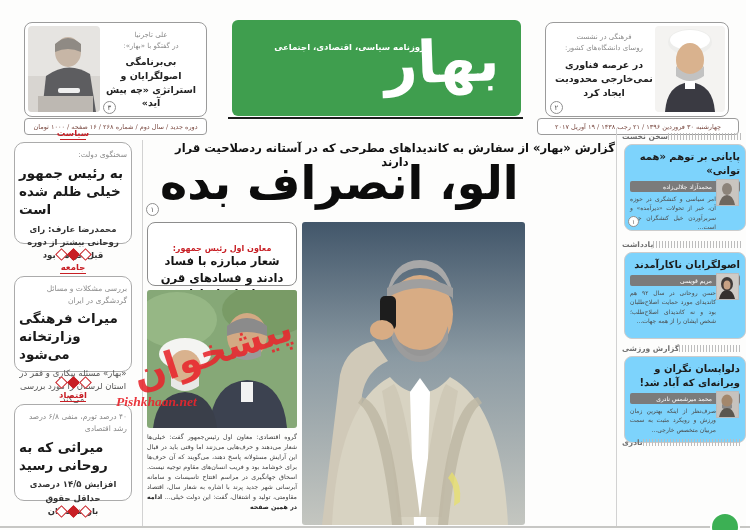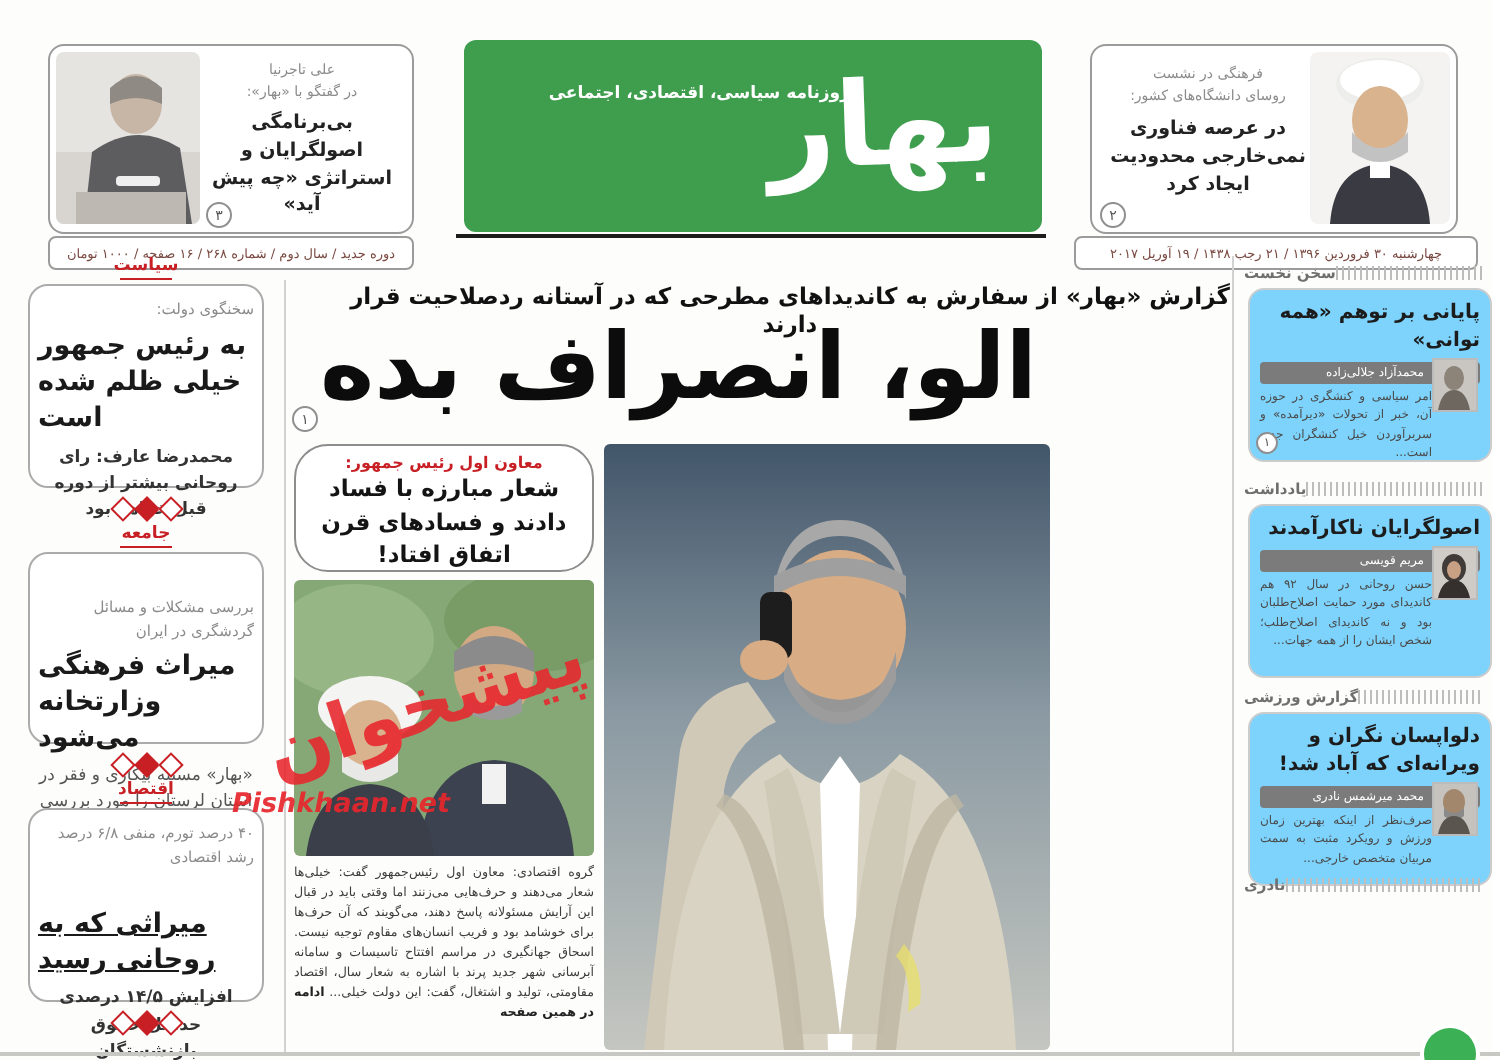--- a/index.html
+++ b/index.html
@@ -32,21 +32,21 @@
   .sb-title{font-size:10px;font-weight:bold;color:#1c1c1c;text-align:right;line-height:1.4;}
   .sb-author{background:#7b7b7b;color:#fff;font-size:6px;height:11px;display:flex;align-items:center;justify-content:flex-start;padding:0 4px;border-radius:2px;}
   .sb-body{font-size:6px;color:#4a4a4a;text-align:justify;line-height:1.55;}
   .story-kickbox{border:1px solid #8d8d8d;border-radius:8px;background:#fff;}
   .story-kicker{font-size:8px;font-weight:bold;color:#c81f25;text-align:center;}
   .story-title{font-size:11.5px;font-weight:bold;color:#141414;text-align:center;line-height:1.45;}
   .story-body{font-size:6.3px;color:#3d3d3d;text-align:justify;line-height:1.6;}
   .story-continue{font-size:6.3px;font-weight:bold;color:#222;}
   .vrule{width:1px;background:#d2d2d2;}
   .watermark-fa{color:#e8262d;font-weight:bold;font-size:38px;opacity:.88;transform:rotate(-18deg);letter-spacing:-2px;}
-  .watermark-en{color:#e8262d;font-weight:bold;font-style:italic;font-size:13.5px;opacity:.92;}
+  .watermark-en{color:#e8262d;font-weight:bold;font-style:italic;font-size:13.5px;opacity:.92;font-family:Liberation Serif, serif;}
   .underlogo{height:2px;background:#1d1d1d;}
   .bottomline{height:2px;background:#c7c7c4;}
   .chatdot{width:26px;height:26px;border-radius:50%;background:#3cb054;box-shadow:0 0 0 2px #fff;}
   svg{display:block;}
 </style>
 </head>
 <body>
 
 <div class="page">
 
@@ -115,46 +115,46 @@
   </div>
   <div class="abs orn" style="left:14px;top:250px;width:118px;">
     <span class="d"></span>
       <span class="d f"></span>
       <span class="d"></span>
   </div>
 
   <div class="abs sec-head" style="left:14px;top:262px;width:118px;">
     <span>جامعه</span><span class="rule"></span>
   </div>
-  <div class="abs lc-box rtl" style="left:14px;top:276px;width:118px;height:96px;padding:21px 4px;box-sizing:border-box;">
+  <div class="abs lc-box rtl" style="left:14px;top:276px;width:118px;height:96px;padding:6px 4px;box-sizing:border-box;">
     <div class="lc-kicker">بررسی مشکلات و مسائل گردشگری در ایران</div>
     <div class="lc-title" style="margin-top:2px;">میراث فرهنگی وزارتخانه می‌شود</div>
     <div class="lc-sub" style="margin-top:3px;font-weight:normal;color:#555;">«بهار» مسئله بیکاری و فقر در استان لرستان را مورد بررسی می‌کند</div>
   </div>
   <div class="abs orn" style="left:14px;top:378px;width:118px;">
     <span class="d"></span>
       <span class="d f"></span>
       <span class="d"></span>
   </div>
 
   <div class="abs sec-head" style="left:14px;top:390px;width:118px;">
     <span>اقتصاد</span><span class="rule"></span>
   </div>
   <div class="abs lc-box rtl" style="left:14px;top:404px;width:118px;height:97px;padding:6px 4px;box-sizing:border-box;">
     <div class="lc-kicker">۴۰ درصد تورم، منفی ۶/۸ درصد رشد اقتصادی</div>
-    <div class="lc-title" style="margin-top:18px;text-decoration:underline;">میراثی که به روحانی رسید</div>
+    <div class="lc-title" style="margin-top:3px;">میراثی که به روحانی رسید</div>
     <div class="lc-sub" style="margin-top:4px;">افزایش ۱۴/۵ درصدی حداقل حقوق بازنشستگان</div>
   </div>
   <div class="abs orn" style="left:14px;top:507px;width:118px;">
     <span class="d"></span>
       <span class="d f"></span>
       <span class="d"></span>
   </div>
 
-  <div class="abs story-kickbox rtl" style="left:147px;top:222px;width:150px;height:64px;padding:4px 5px;box-sizing:border-box;border-radius:17px;">
+  <div class="abs story-kickbox rtl" style="left:147px;top:222px;width:150px;height:64px;padding:21px 5px;box-sizing:border-box;">
     <div class="story-kicker">معاون اول رئیس جمهور:</div>
     <div class="story-title">شعار مبارزه با فساد دادند و فسادهای قرن اتفاق افتاد!</div>
   </div>
   <div class="abs" style="left:147px;top:290px;width:150px;height:138px;border-radius:3px;overflow:hidden;">
     <svg width="150" height="138" viewBox="0 0 150 138">
       <rect width="150" height="138" fill="#86a877"></rect>
       <ellipse cx="30" cy="30" rx="40" ry="28" fill="#9cbd8b" opacity=".7"></ellipse>
       <ellipse cx="120" cy="20" rx="45" ry="26" fill="#74965f" opacity=".7"></ellipse>
 
       <ellipse cx="100" cy="46" rx="20" ry="23" fill="#d3a983"></ellipse>

